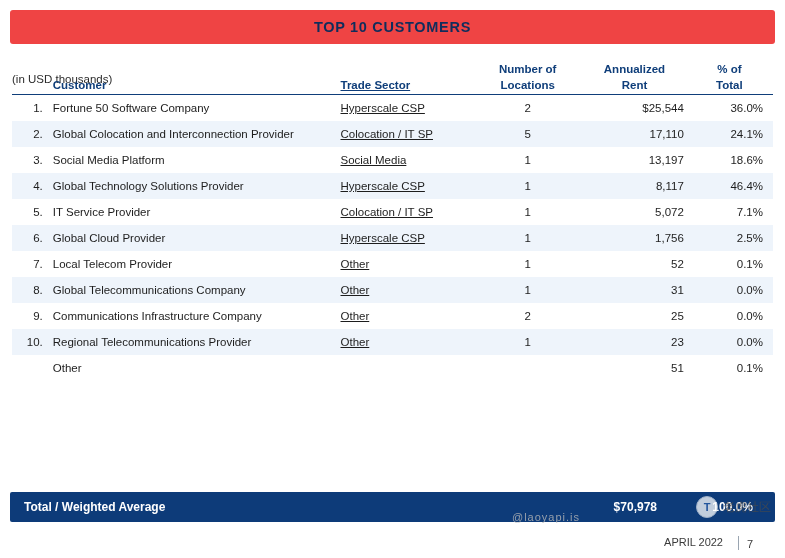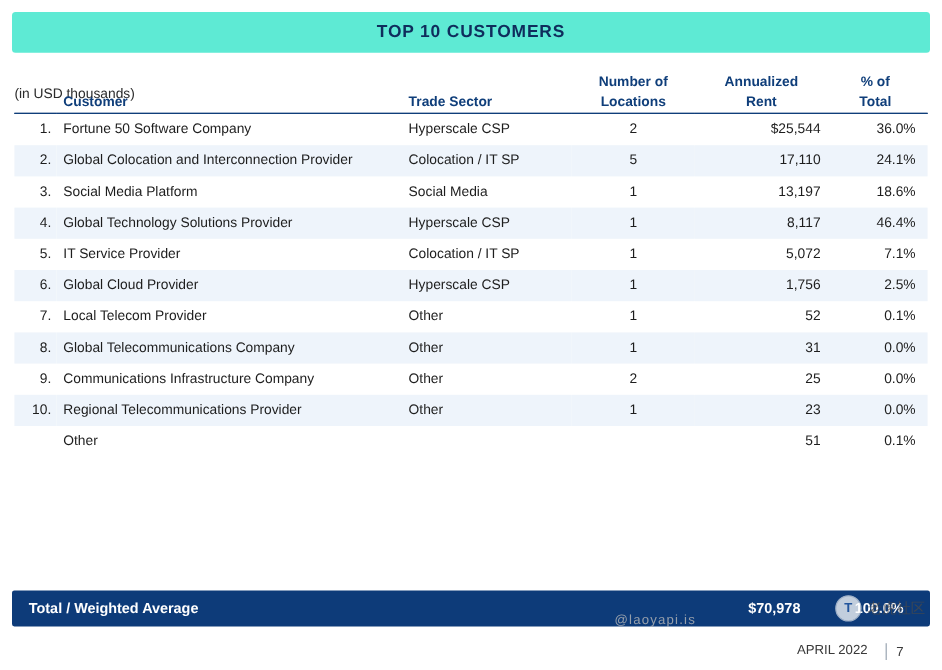--- a/index.html
+++ b/index.html
@@ -19,21 +19,21 @@
     position: absolute;
     inset: 0;
     background: #ffffff;
   }
   .title-bar {
     position: absolute;
     left: 10px;
     top: 10px;
     width: 765px;
     height: 34px;
-    background: #5eead4;
+    background: #ef4444;
     border-radius: 3px;
     display: flex;
     align-items: center;
     justify-content: center;
   }
   .title-bar .title-text {
     font-size: 14.5px;
     font-weight: bold;
     letter-spacing: 0.7px;
     color: #0f2d5c;
@@ -73,21 +73,21 @@
   tr.alt td {
     background: #eef4fb;
   }
   .c-rank {
     width: 26px;
     text-align: right;
     padding-right: 4px !important;
     color: #1d1d1d;
   }
   .c-name { width: 300px; text-align: left; }
-  .c-sector { width: 140px; text-align: left; }
+  .c-sector { width: 140px; text-align: left; text-decoration: underline; }
   .c-loc { width: 96px; text-align: center; }
   .c-rent { width: 104px; text-align: right; }
   .c-pct { width: 72px; text-align: right; padding-right: 10px !important; }
 
   th.c-loc, th.c-rent, th.c-pct { text-align: center; }
   th.c-name { text-align: left; }
   th.c-sector { text-align: left; }
   .total-bar {
     position: absolute;
     left: 10px;
@@ -100,21 +100,21 @@
     align-items: center;
     color: #ffffff;
     font-size: 12px;
     font-weight: bold;
   }
   .total-bar .label {
     margin-left: 14px;
   }
   .total-bar .t-rent {
     position: absolute;
-    right: 108px;
+    right: 118px;
     text-align: right;
   }
   .total-bar .t-pct {
     position: absolute;
     right: 22px;
     text-align: right;
   }
   .footer-date {
     position: absolute;
     right: 62px;

